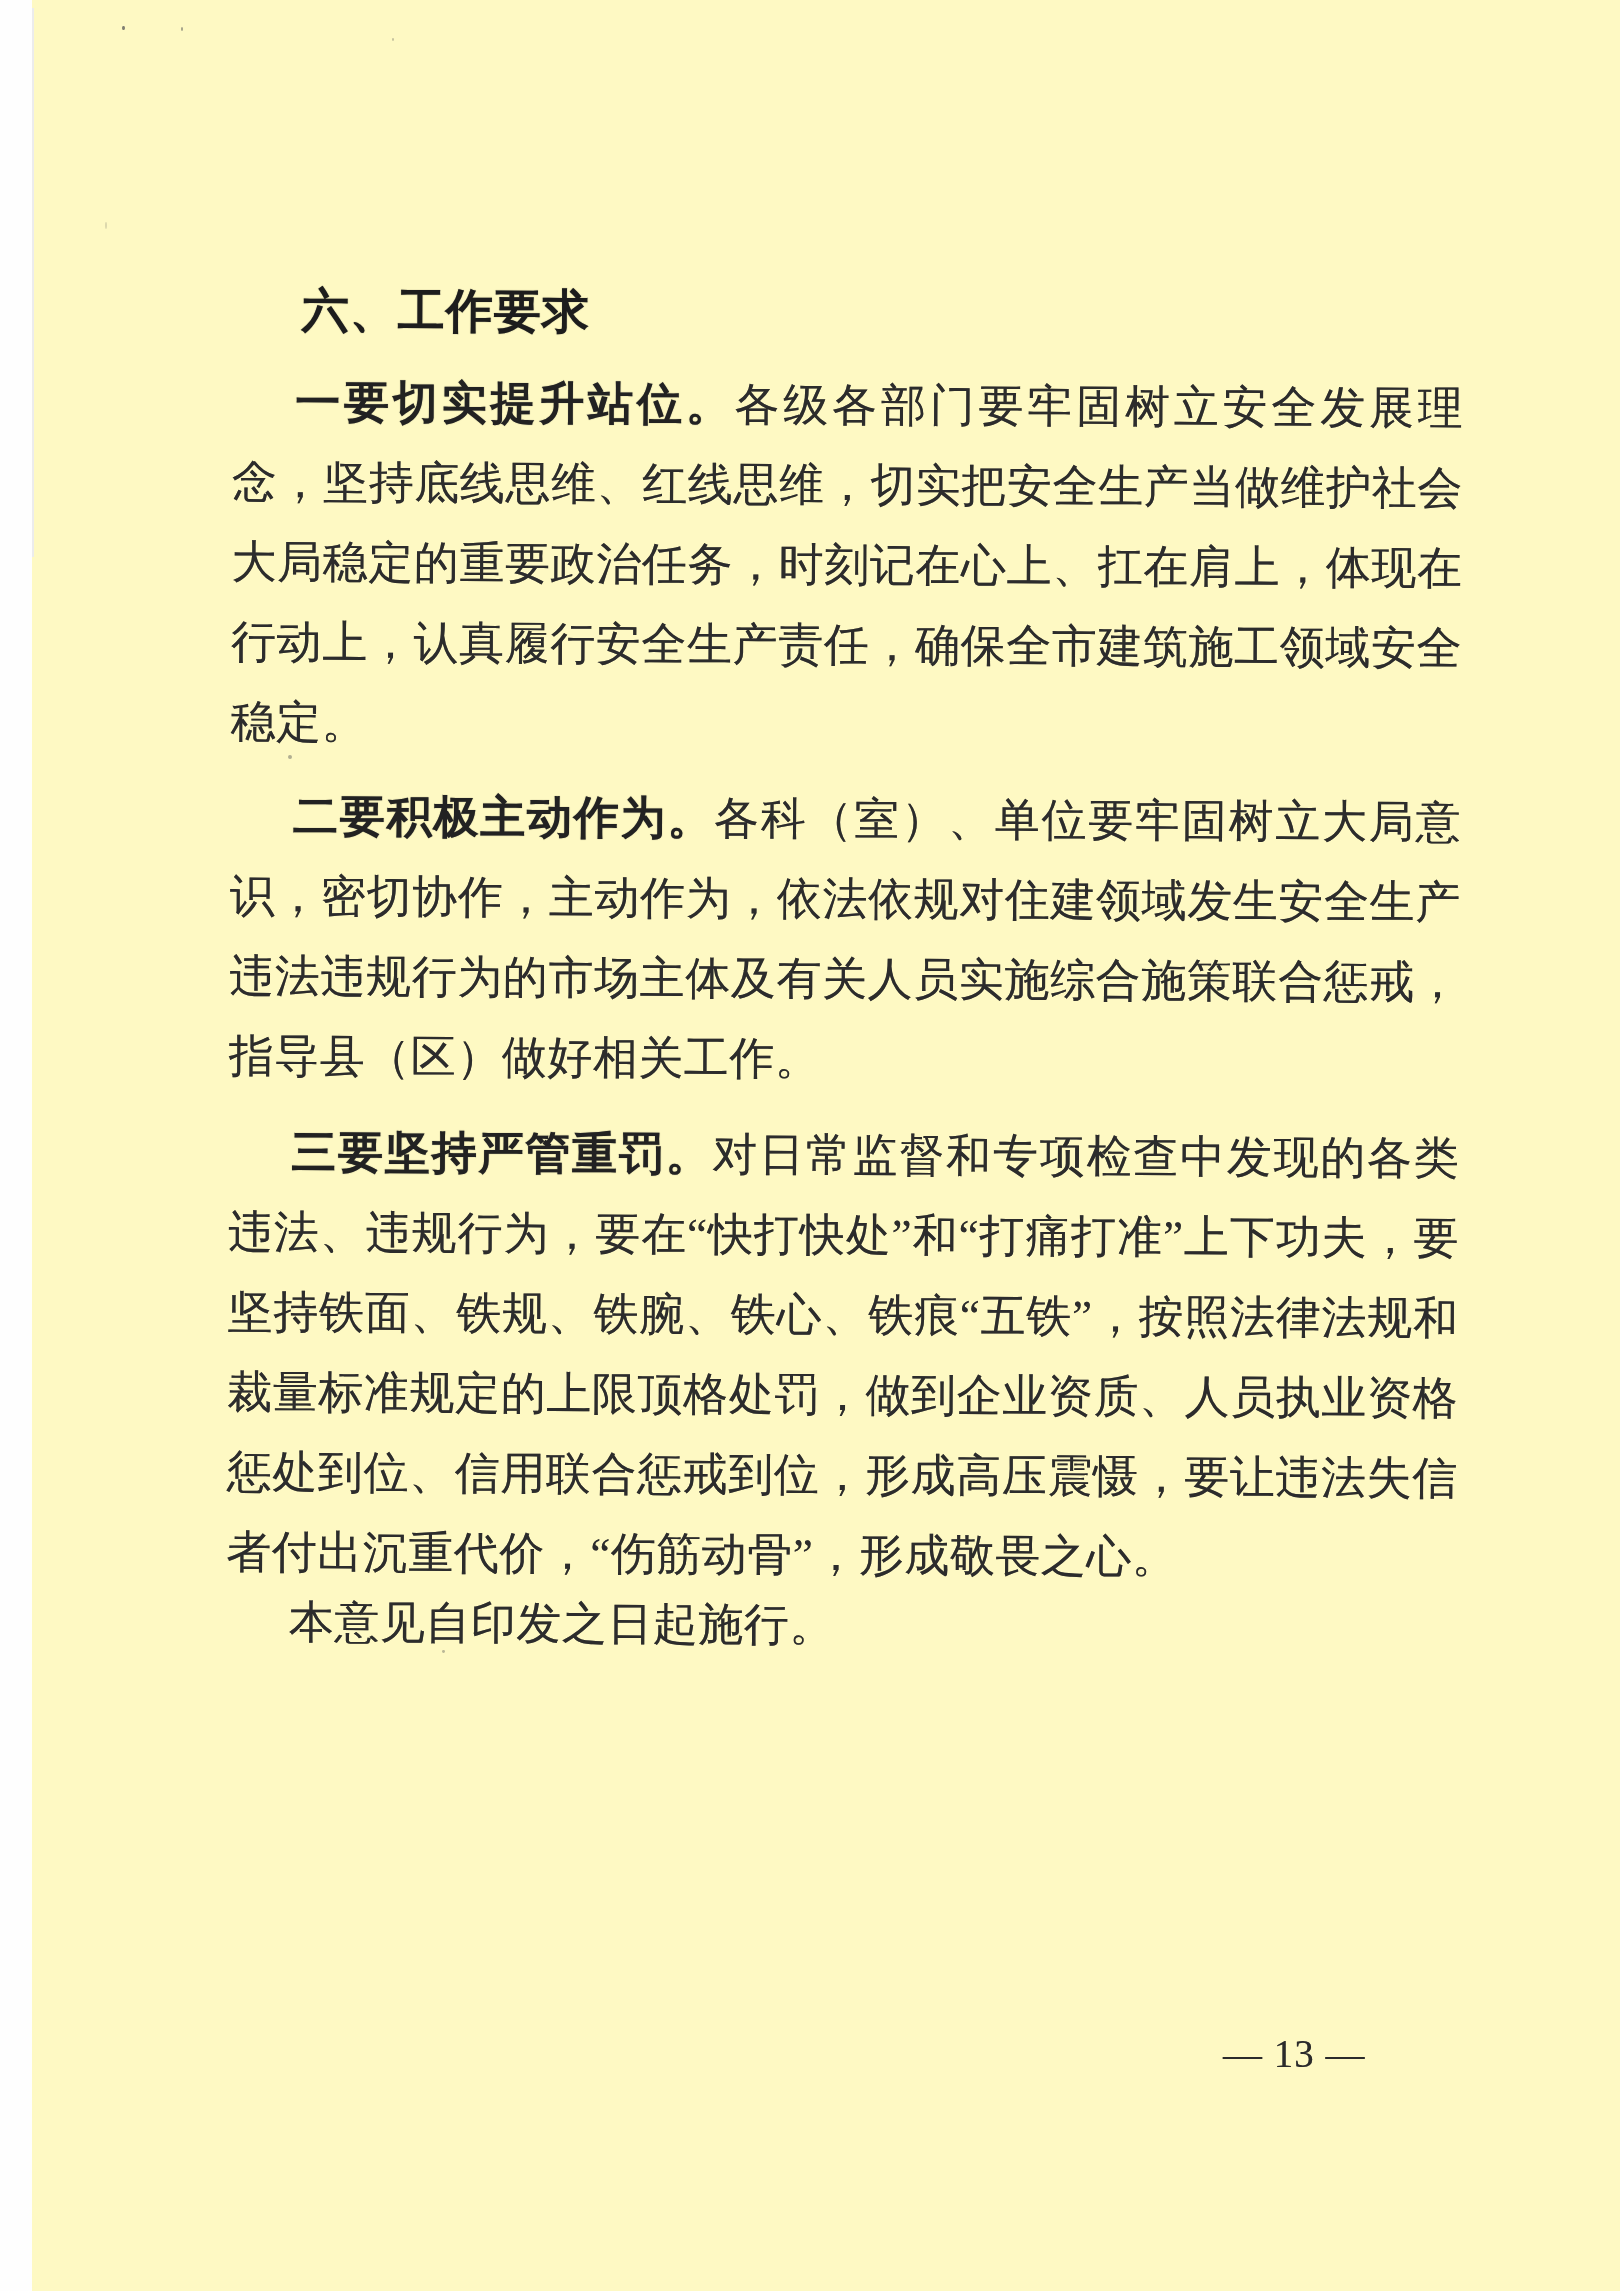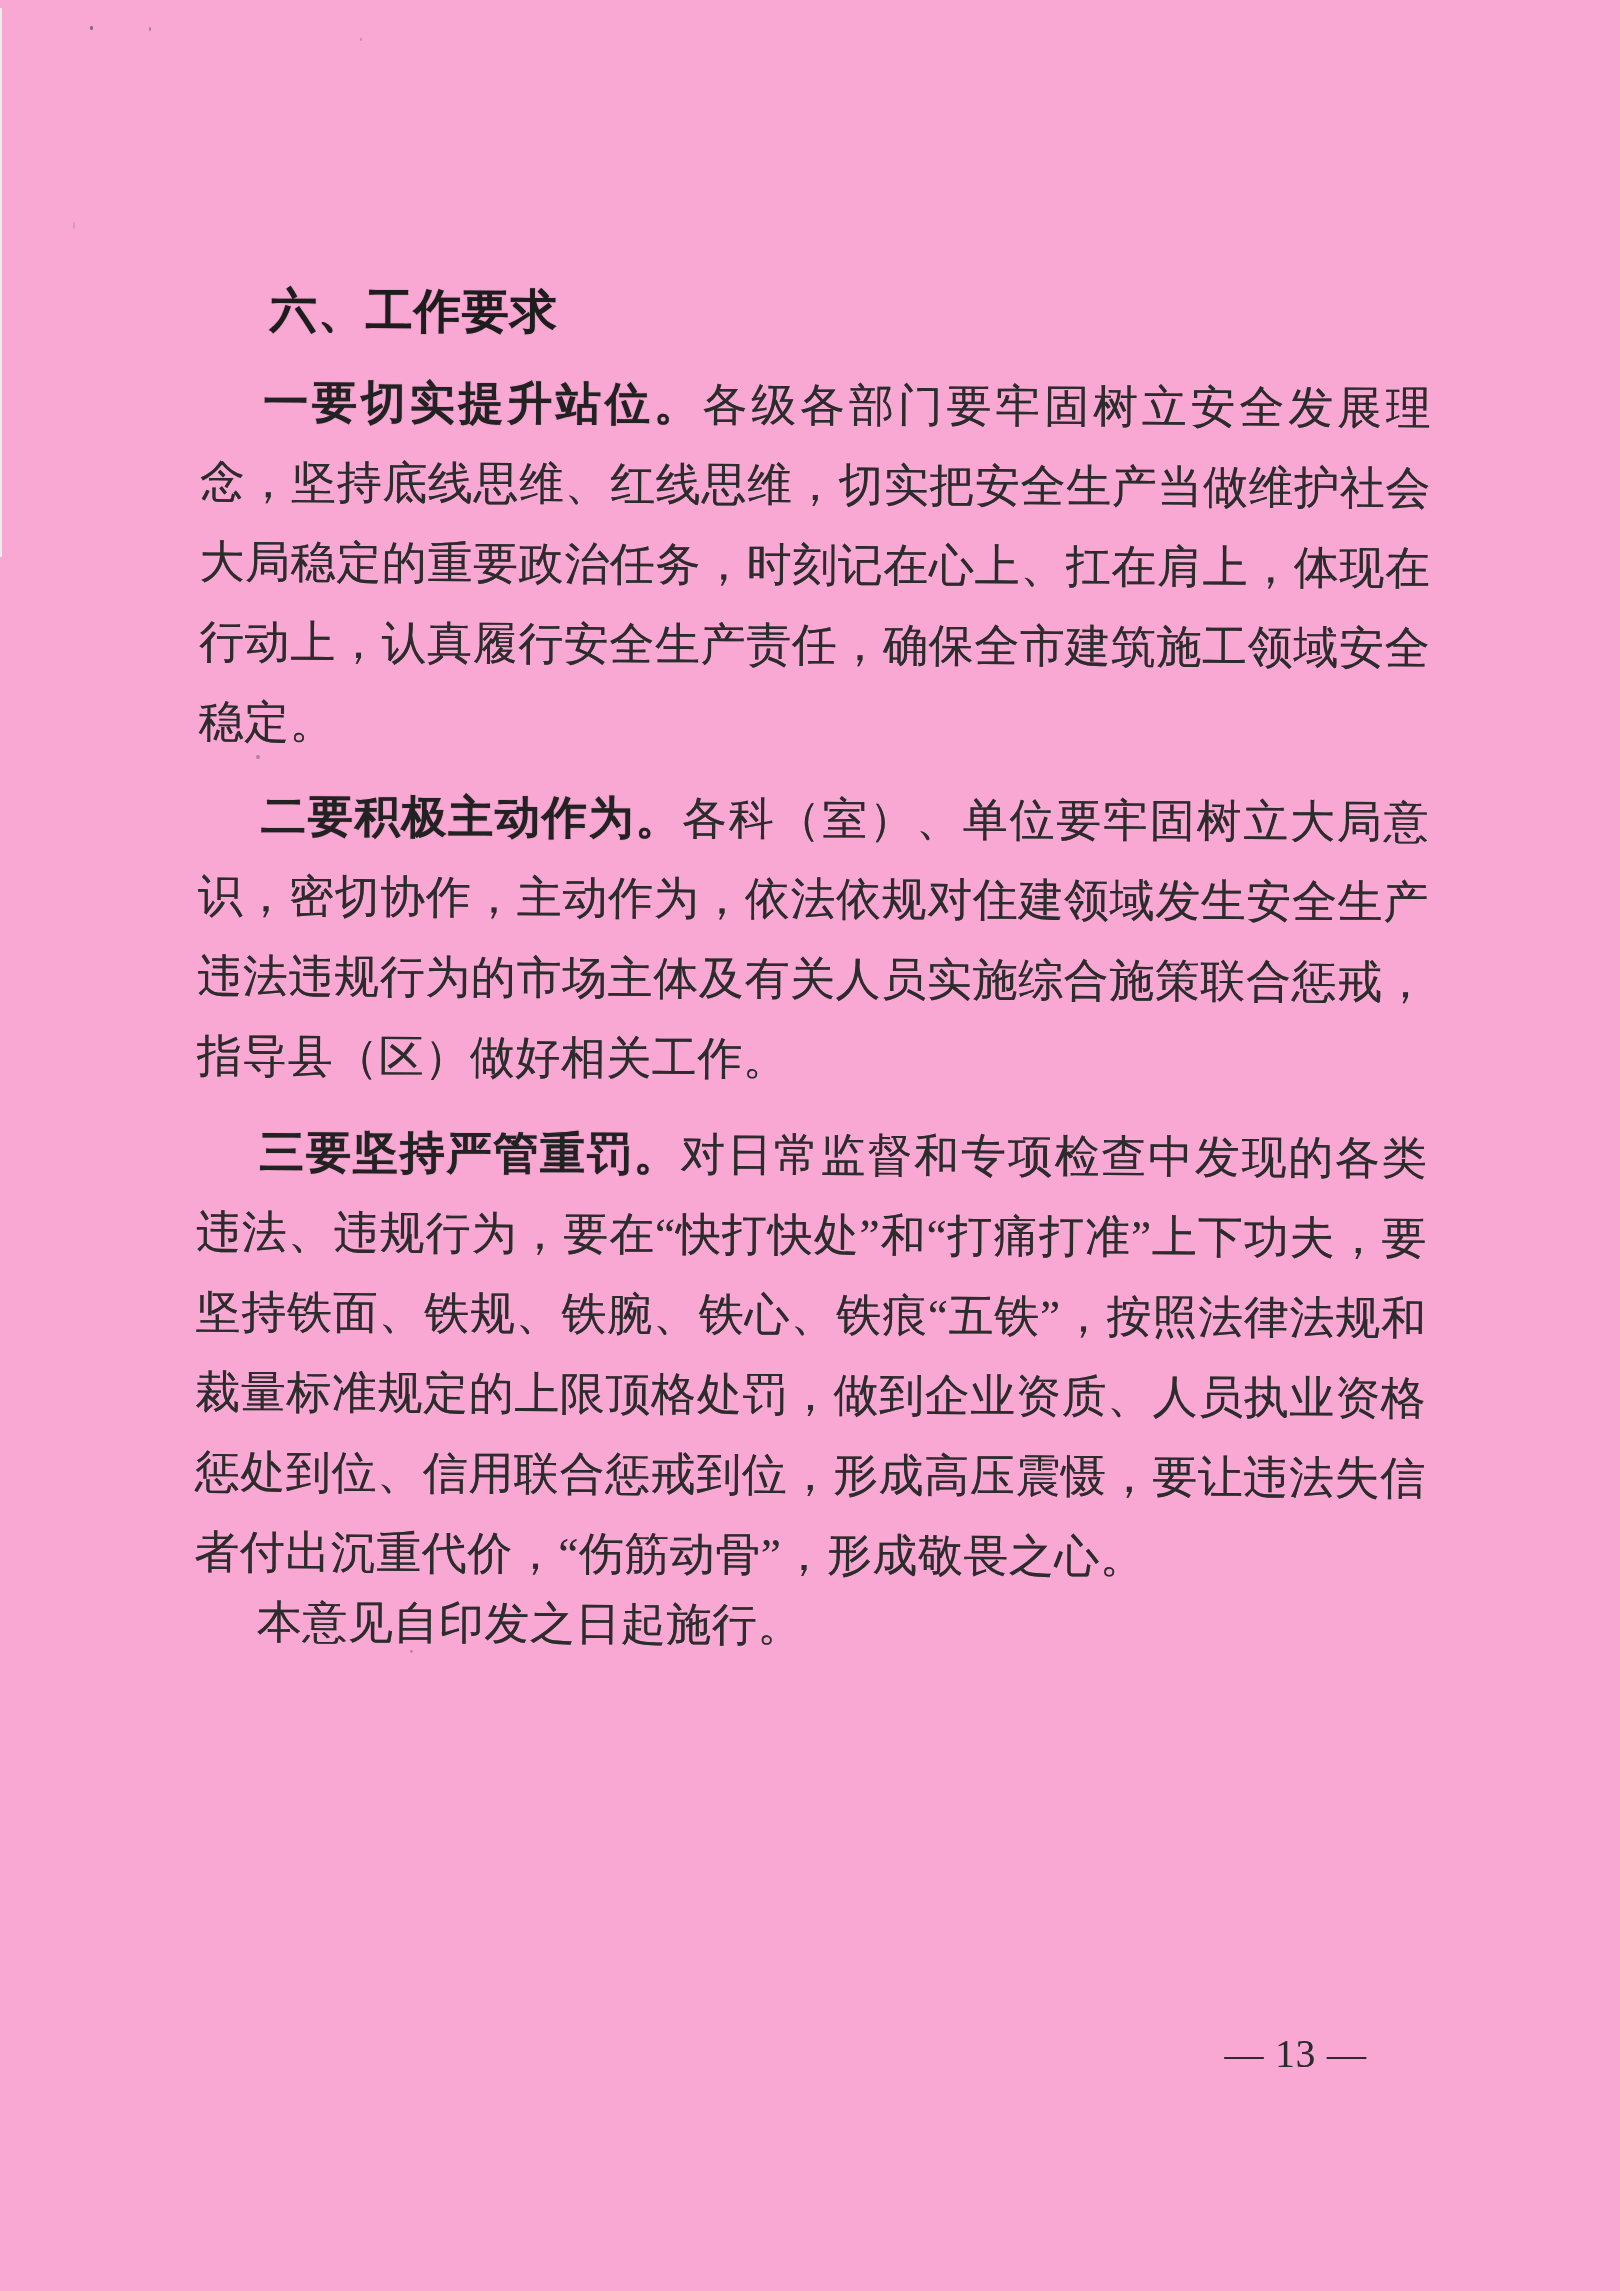--- a/index.html
+++ b/index.html
@@ -11,21 +11,22 @@
     width: 1620px;
     height: 2292px;
     position: relative;
     background: #fefefe;
     overflow: hidden;
     font-family: "Liberation Serif", "DejaVu Serif", serif;
   }
   .sheet {
     position: absolute;
     inset: 0;
-    background: #f9a8d4;
+    background: #fef9c3;
+    margin-left: 32px;
   }
   
   .edge-line {
     position: absolute;
     left: 0;
     top: 7.8px;
     width: 2px;
     height: 549px;
     background: #ececec;
   }
@@ -77,21 +78,21 @@
   .p1 { margin-top: 25.5px; }
   .p2 { margin-top: 13.7px; }
   .p3 { margin-top: 15.7px; }
   .p4 { margin-top: -9.8px; }
 
   .page-number {
     position: absolute;
     left: 1191px;
     top: 2031px;
     width: 176px;
-    text-align: right;
+    text-align: left;
     font-size: 39px;
     letter-spacing: 1px;
     color: #2b2b2b;
     white-space: nowrap;
     text-shadow: 0 0 0.6px rgba(40,40,40,.5);
   }
 </style>
 </head>
 <body>
 

